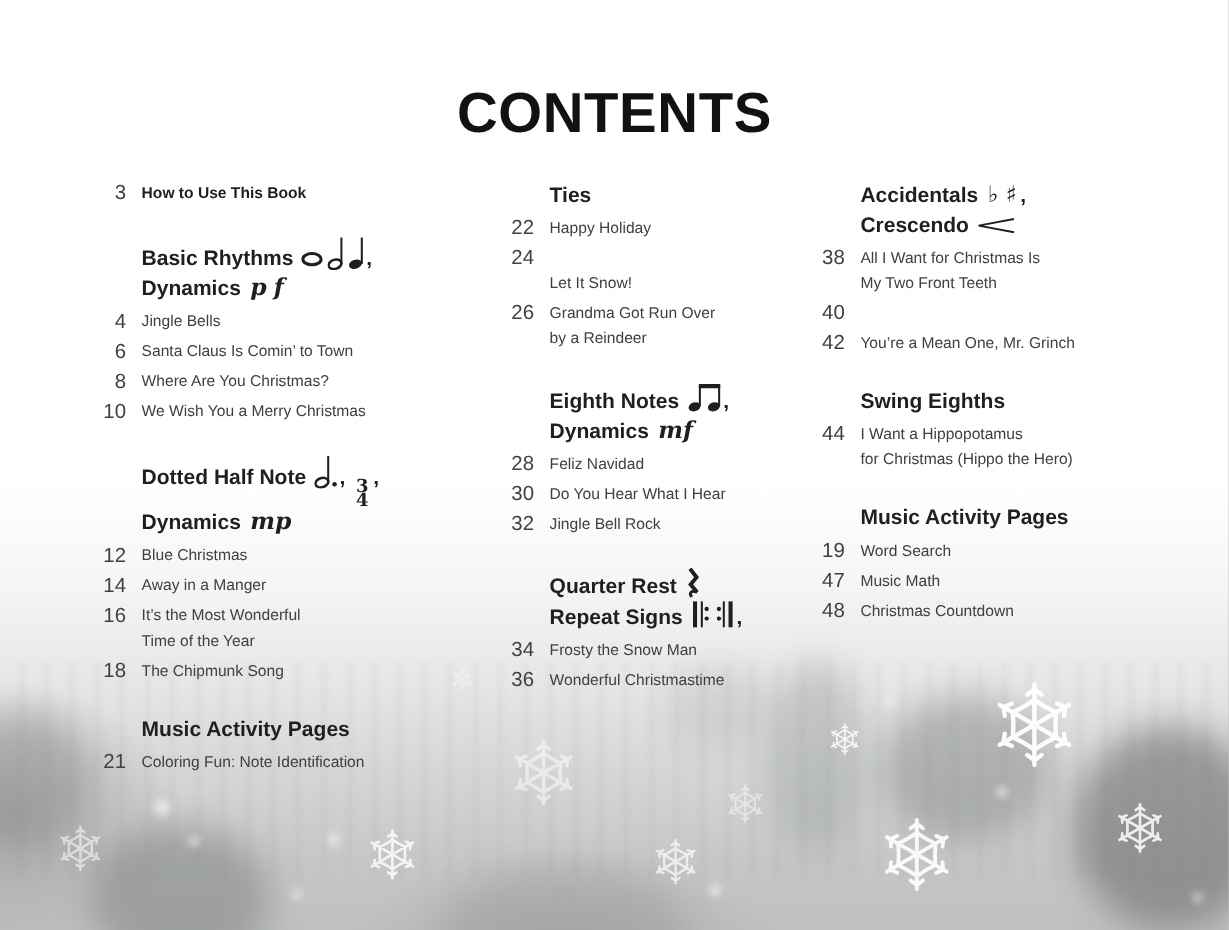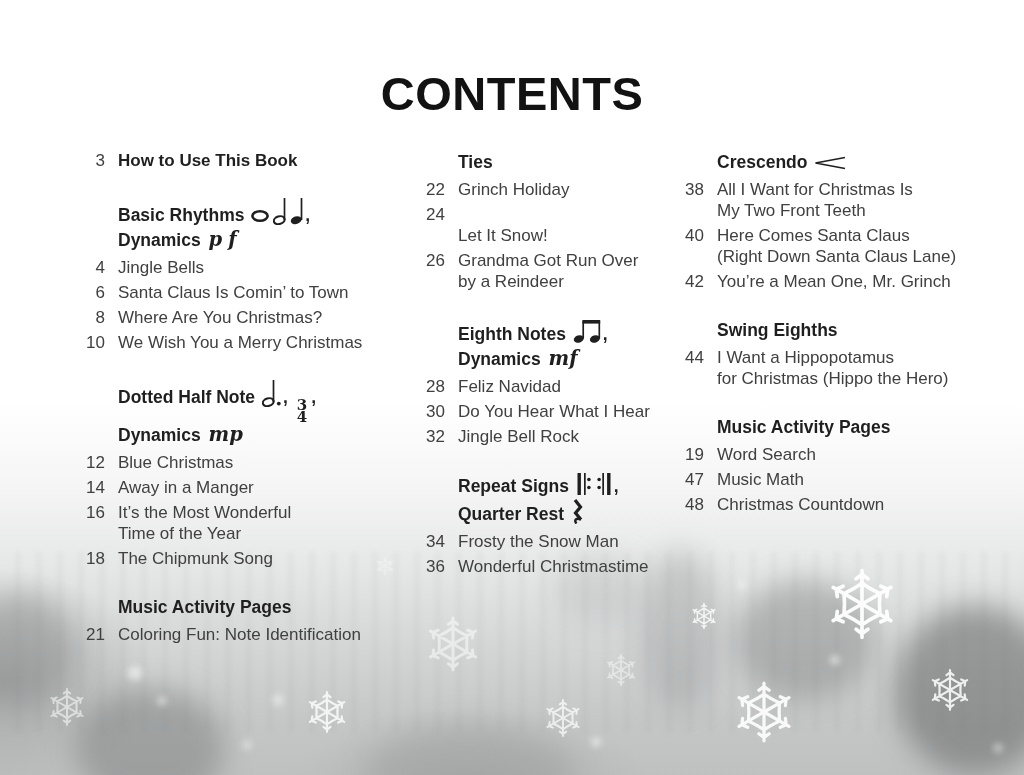--- a/index.html
+++ b/index.html
@@ -20,21 +20,21 @@
   #title{position:absolute;top:66px;left:0;width:100%;margin:0;text-align:center;
          font-size:47px;font-weight:bold;letter-spacing:.5px;color:var(--c-title,#121212);}
   
   .col{position:absolute;top:150px;}
   .col-1{left:80px;width:318px;}
   .col-2{left:420px;width:282px;}
   .col-3{left:679px;width:340px;}
   .block + .block{margin-top:26px;}
   .row{display:grid;grid-template-columns:25px 1fr;column-gap:13px;margin-bottom:4px;}
   .num{text-align:right;font-size:17px;line-height:21px;color:var(--c-body,#404040);}
-  .txt{font-size:17px;line-height:21px;color:var(--c-body,#404040);}
+  .txt{font-size:13px;line-height:21px;color:var(--c-body,#404040);}
   .row.bold .txt{font-weight:bold;color:var(--c-heading,#1f1f1f);}
   .heading{font-size:17.5px;line-height:25px;font-weight:bold;color:var(--c-heading,#1f1f1f);white-space:pre-wrap;}
   .h-line{display:block;}
   
   .sym-wrap{display:inline-block;margin:0 2px;}
   .sv{vertical-align:-4px;}
   .sv-wn{vertical-align:-1px;}
   .sv-rep{vertical-align:-3px;margin:0 1px;}
   .sv-cresc{vertical-align:-2px;}
   .acc{font-family:"DejaVu Sans",sans-serif;font-size:19px;font-weight:bold;line-height:1;margin:0 1px;}
@@ -387,21 +387,21 @@
       </div>
     </div>
   <div class="col col-2">
       <div class="block">
         <div class="row">
           <div class="num"></div>
           <div class="heading"><span class="h-line"><span>Ties</span></span></div>
         </div>
         <div class="row">
           <div class="num">22</div>
-          <div class="txt"><span>Grinch Holiday</span></div>
+          <div class="txt"><span>Happy Holiday</span></div>
         </div>
         <div class="row">
           <div class="num">24</div>
           <div class="txt"><br><span>Let It Snow!</span></div>
         </div>
         <div class="row">
           <div class="num">26</div>
           <div class="txt"><span>Grandma Got Run Over</span><br><span>by a Reindeer</span></div>
         </div>
       </div>
@@ -425,60 +425,59 @@
           <div class="txt"><span>Do You Hear What I Hear</span></div>
         </div>
         <div class="row">
           <div class="num">32</div>
           <div class="txt"><span>Jingle Bell Rock</span></div>
         </div>
       </div>
       <div class="block">
         <div class="row">
           <div class="num"></div>
-          <div class="heading"><span class="h-line"><span>Repeat Signs </span><span class="sym-wrap"><svg class="sv sv-rep" width="14" height="22" viewBox="0 0 14 22">
+          <div class="heading"><span class="h-line"><span>Quarter Rest </span><span class="sym-wrap"><svg class="sv" width="13" height="25" viewBox="0 0 13 25">
+                  <path d="M4,1 L9.5,8 L4.5,14 L10,20.5" fill="none" stroke="#1f1f1f" stroke-width="3.2"></path>
+                  <path d="M10,20.5 C4.5,18.5 3,21.5 5.5,24.5" fill="none" stroke="#1f1f1f" stroke-width="2.4"></path>
+                </svg></span></span><span class="h-line"><span>Repeat Signs </span><span class="sym-wrap"><svg class="sv sv-rep" width="14" height="22" viewBox="0 0 14 22">
                   <rect x="0.5" y="0" width="3.4" height="22" fill="#1f1f1f"></rect>
                   <rect x="7" y="0" width="1.7" height="22" fill="#1f1f1f"></rect>
                   <circle cx="11.9" cy="6.5" r="1.8" fill="#1f1f1f"></circle>
                   <circle cx="11.9" cy="14.5" r="1.8" fill="#1f1f1f"></circle>
                 </svg></span><span class="sym-wrap"><svg class="sv sv-rep" width="14" height="22" viewBox="0 0 14 22">
                   <circle cx="2.1" cy="6.5" r="1.8" fill="#1f1f1f"></circle>
                   <circle cx="2.1" cy="14.5" r="1.8" fill="#1f1f1f"></circle>
                   <rect x="5.3" y="0" width="1.7" height="22" fill="#1f1f1f"></rect>
                   <rect x="10.1" y="0" width="3.4" height="22" fill="#1f1f1f"></rect>
-                </svg></span><span>,</span></span><span class="h-line"><span>Quarter Rest </span><span class="sym-wrap"><svg class="sv" width="13" height="25" viewBox="0 0 13 25">
-                  <path d="M4,1 L9.5,8 L4.5,14 L10,20.5" fill="none" stroke="#1f1f1f" stroke-width="3.2"></path>
-                  <path d="M10,20.5 C4.5,18.5 3,21.5 5.5,24.5" fill="none" stroke="#1f1f1f" stroke-width="2.4"></path>
-                </svg></span></span></div>
+                </svg></span><span>,</span></span></div>
         </div>
         <div class="row">
           <div class="num">34</div>
           <div class="txt"><span>Frosty the Snow Man</span></div>
         </div>
         <div class="row">
           <div class="num">36</div>
           <div class="txt"><span>Wonderful Christmastime</span></div>
         </div>
       </div>
     </div>
   <div class="col col-3">
       <div class="block">
         <div class="row">
           <div class="num"></div>
-          <div class="heading"><span class="h-line"><span>Crescendo </span><span class="sym-wrap"><svg class="sv sv-cresc" width="32" height="14" viewBox="0 0 32 14">
+          <div class="heading"><span class="h-line"><span>Accidentals </span><span class="sym-wrap"><span class="acc">♭</span></span><span class="sym-wrap"><span class="acc">♯</span></span><span>,</span></span><span class="h-line"><span>Crescendo </span><span class="sym-wrap"><svg class="sv sv-cresc" width="32" height="14" viewBox="0 0 32 14">
                   <path d="M31,1.5 L1.5,7 L31,12.5" fill="none" stroke="#1f1f1f" stroke-width="1.6"></path>
                 </svg></span></span></div>
         </div>
         <div class="row">
           <div class="num">38</div>
           <div class="txt"><span>All I Want for Christmas Is</span><br><span>My Two Front Teeth</span></div>
         </div>
         <div class="row">
           <div class="num">40</div>
-          <div class="txt"><span>Here Comes Santa Claus</span><br><span>(Right Down Santa Claus Lane)</span></div>
         </div>
         <div class="row">
           <div class="num">42</div>
           <div class="txt"><span>You’re a Mean One, Mr. Grinch</span></div>
         </div>
       </div>
       <div class="block">
         <div class="row">
           <div class="num"></div>
           <div class="heading"><span class="h-line"><span>Swing Eighths</span></span></div>

